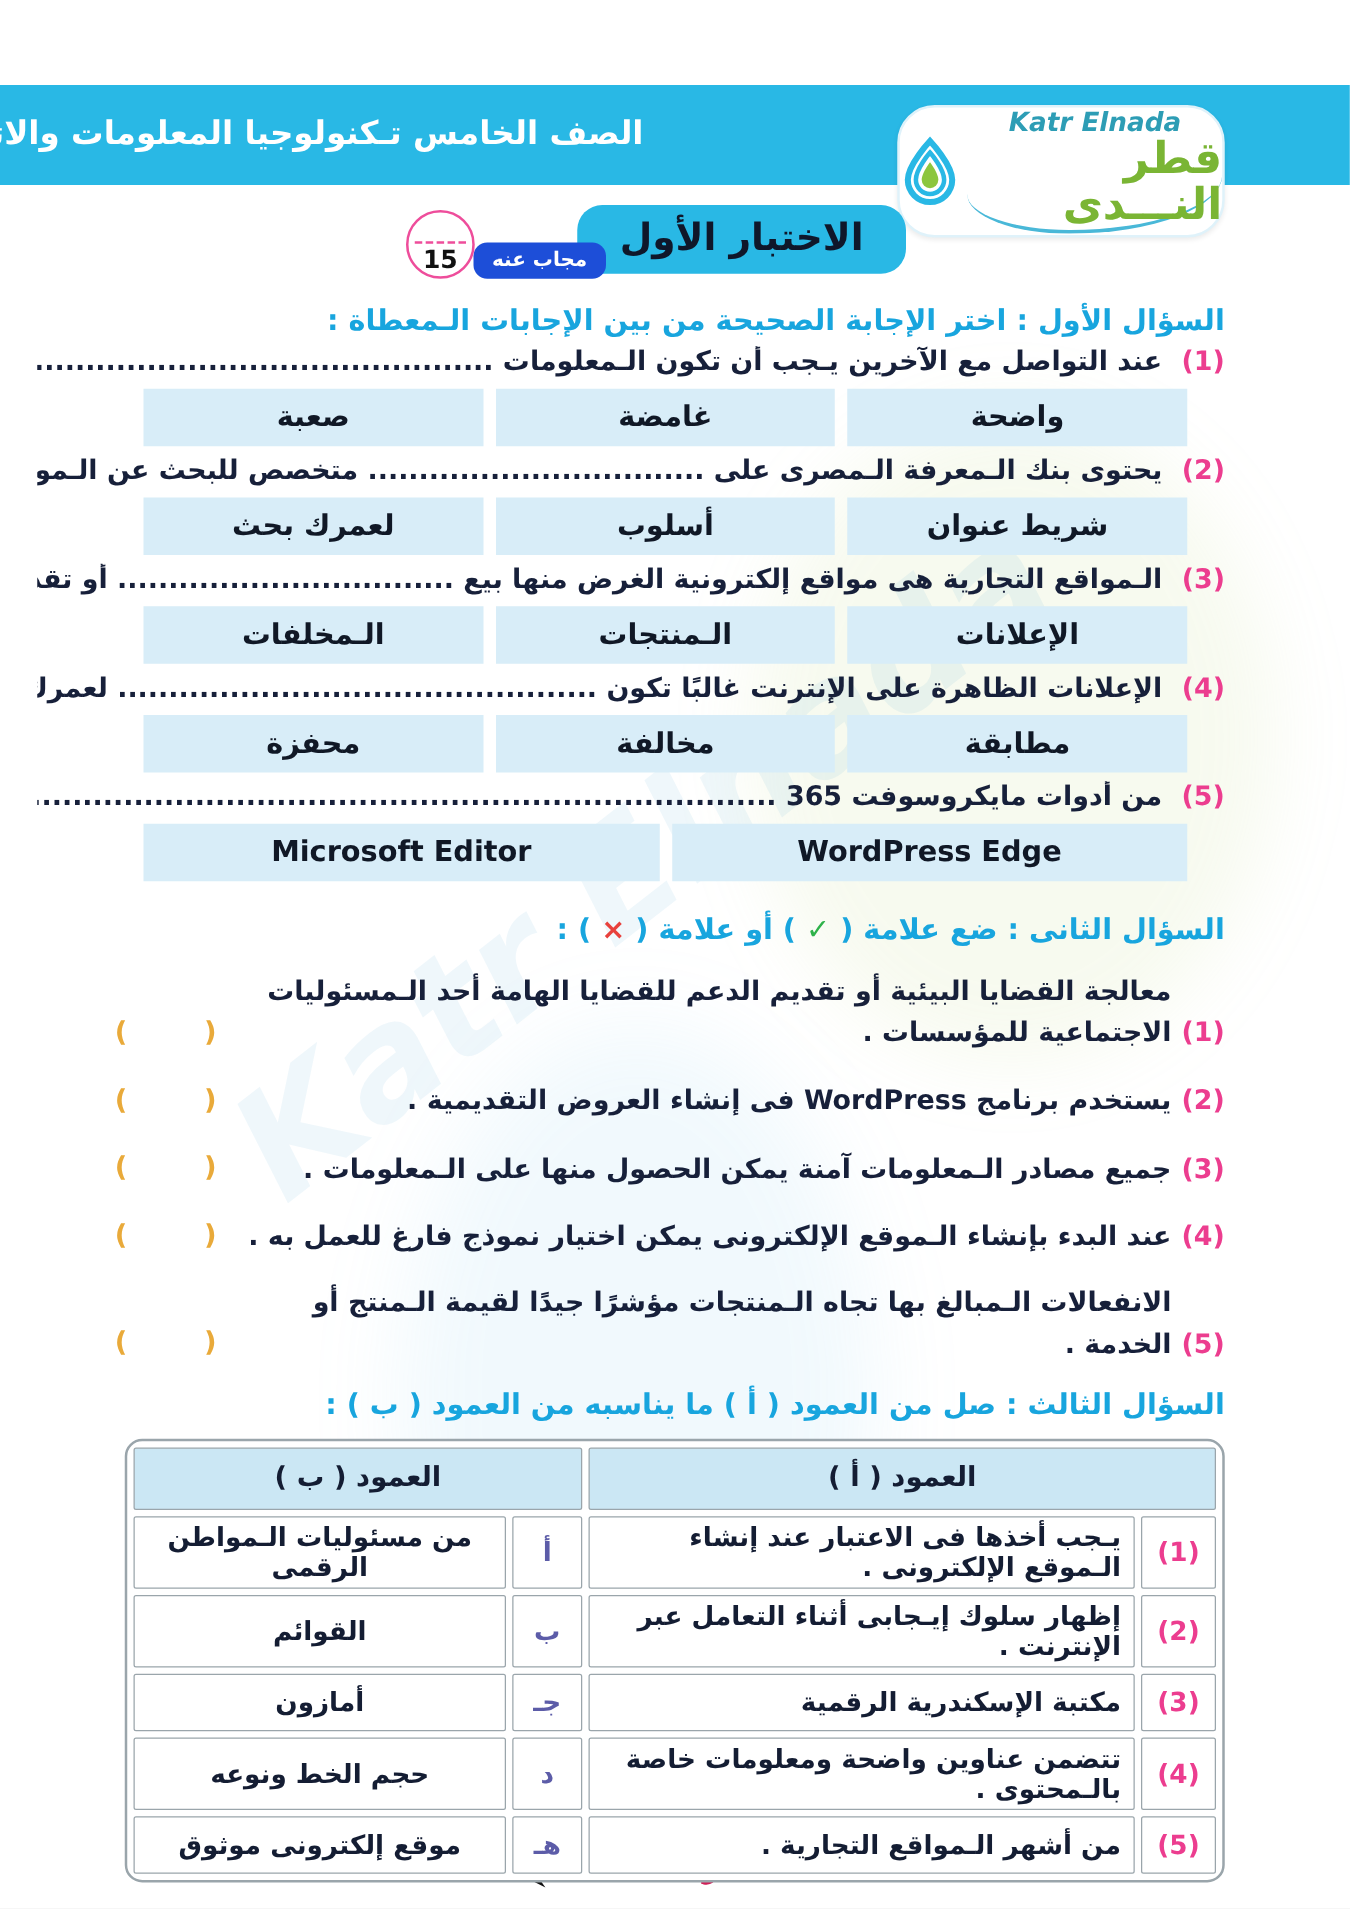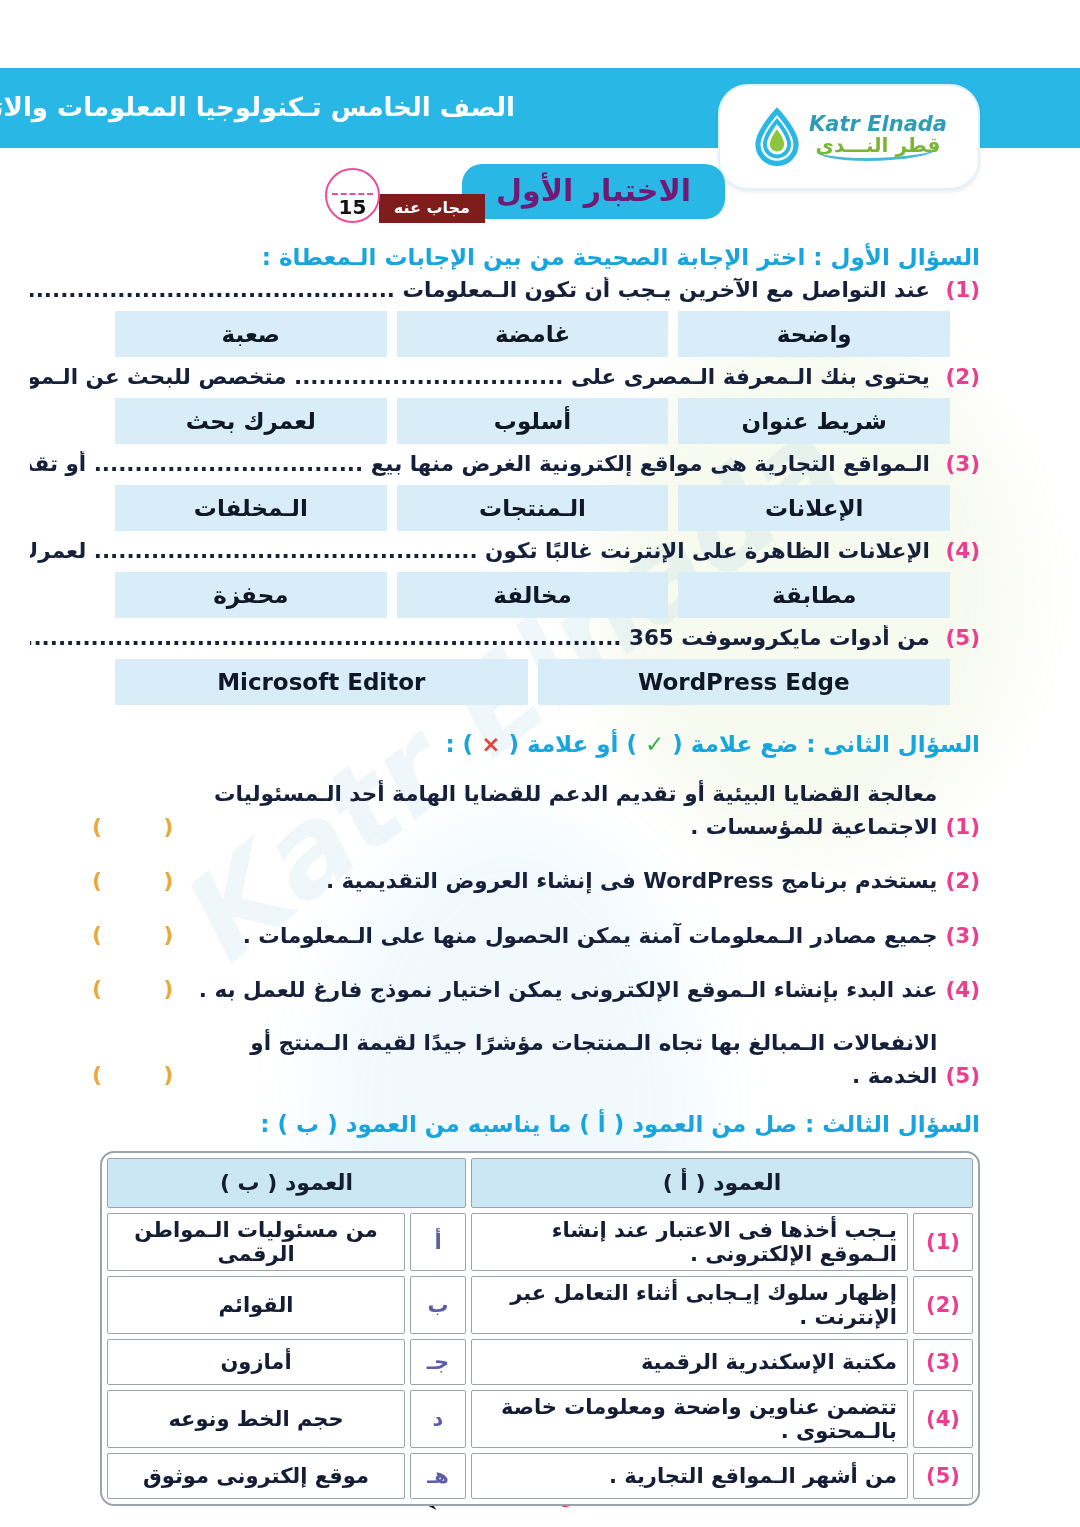--- a/index.html
+++ b/index.html
@@ -26,29 +26,29 @@
   .subject { position:absolute; top:24px; right:565px; color:#ffffff;
     font-size:26px; font-weight:bold; white-space:nowrap; }
   .logo-pill {
     position:absolute; top:16px; right:100px; width:262px; height:106px;
     background:#ffffff; border:2px solid #dff2fa; border-radius:30px;
     display:flex; align-items:center; justify-content:center; gap:6px;
     box-shadow:0 2px 4px rgba(0,0,0,0.08);
   }
   .logo-texts { display:flex; flex-direction:column; align-items:center; line-height:1.05; }
   .logo-latin { font-size:21px; font-style:italic; color:#2d9db5; font-weight:bold; }
-  .logo-arabic { font-size:20px; font-weight:bold; color:#7ab534;
+  .logo-arabic { font-size:35px; font-weight:bold; color:#7ab534;
     border-bottom:3px solid #49b8d8; border-radius:0 0 60% 40%; padding-bottom:2px; }
 
   
   .title-row { position:relative; height:76px; margin-top:14px; }
-  .exam-badge { position:absolute; top:2px; right:355px; background:#29b8e5; color:#701a75;
+  .exam-badge { position:absolute; top:2px; right:355px; background:#29b8e5; color:#0f172a;
     font-size:30px; font-weight:bold; padding:9px 34px 11px; border-radius:20px; }
-  .answered-badge { position:absolute; top:32px; right:595px; background:#7f1d1d; color:#fff;
-    font-size:16px; font-weight:bold; padding:4px 15px 6px; border-radius:0; }
+  .answered-badge { position:absolute; top:32px; right:595px; background:#1d4ed8; color:#fff;
+    font-size:16px; font-weight:bold; padding:4px 15px 6px; border-radius:11px; }
   .score-circle { position:absolute; top:6px; right:700px; width:55px; height:55px;
     border:2px solid #ee4d9b; border-radius:50%; background:#fff; }
   .score-dash { position:absolute; top:46%; left:5px; right:5px; border-top:2px dashed #ee4d9b; }
   .score-num { position:absolute; bottom:2px; left:0; right:0; text-align:center;
     font-size:20px; font-weight:bold; color:#111; direction:ltr; }
 
   
   .sec-heading { margin:6px 100px 2px 40px; color:#18a5de; font-size:23px;
     font-weight:bold; white-space:nowrap; }
   .q-line { margin:7px 100px 0 30px; font-size:21.5px; font-weight:bold; color:#17203a;

